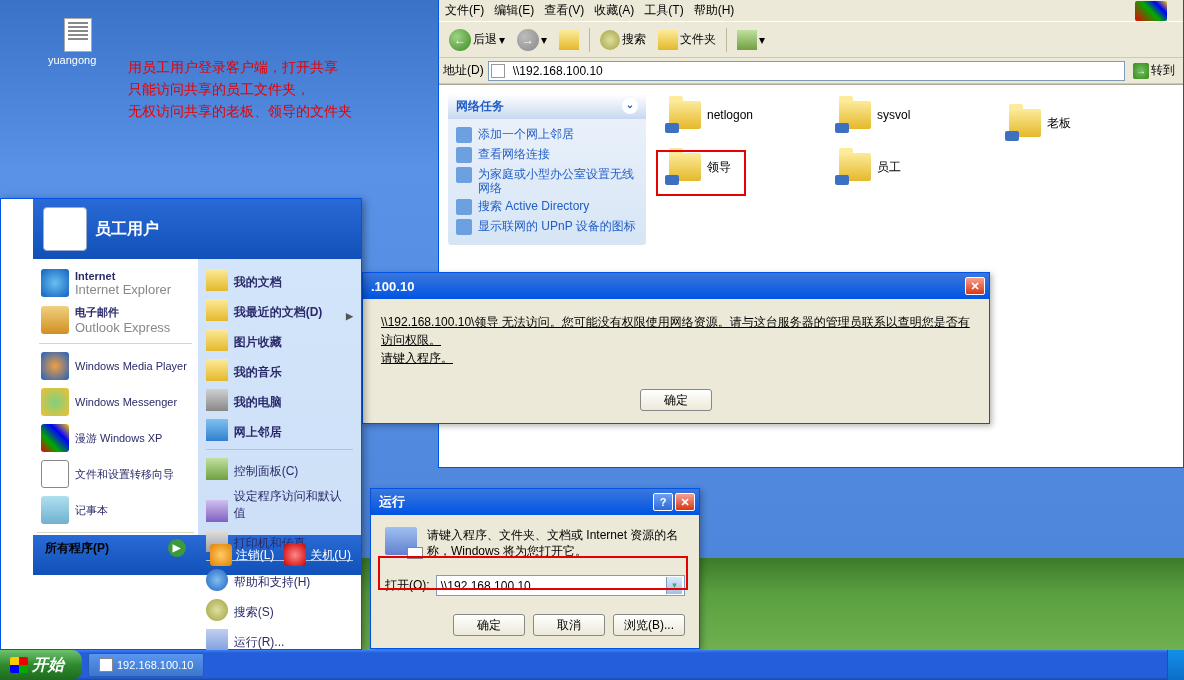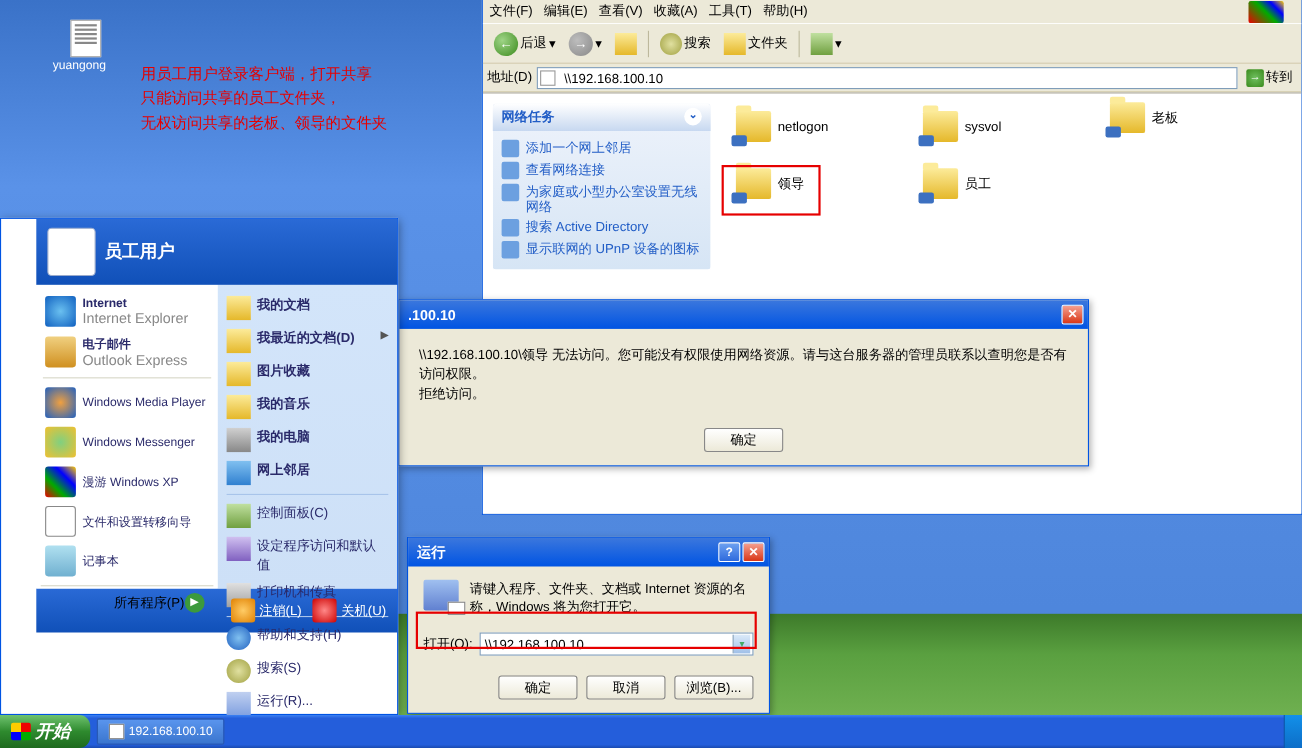--- a/index.html
+++ b/index.html
@@ -48,21 +48,21 @@
 .folder-item .fico::before { content:""; position:absolute; left:0; top:-5px; width:14px; height:6px; background:#fceb9a; border-radius:2px 2px 0 0; }
 .folder-item .fico.shared::after { content:""; position:absolute; left:-4px; bottom:-4px; width:14px; height:10px; background:#3c70c0; border-radius:2px; }
 .redbox { position:absolute; border:2px solid #e60000; }
 
 
 .dialog { position:absolute; border:1px solid #0054e3; background:#ece9d8; box-shadow:2px 2px 6px rgba(0,0,0,.3); font-size:12px; }
 .dlg-title { height:26px; background: linear-gradient(#3b77dd,#0054e3); color:#fff; display:flex; align-items:center; padding:0 4px 0 8px; font-weight:bold; font-size:13px; }
 .dlg-title .spacer { flex:1; }
 .dlg-close { width:20px; height:18px; background: linear-gradient(#f5a090,#d93616); border:1px solid #fff; border-radius:2px; color:#fff; text-align:center; line-height:16px; font-size:11px; font-weight:bold; }
 .dlg-help { width:20px; height:18px; background: linear-gradient(#6ca0f0,#2e6add); border:1px solid #fff; border-radius:2px; color:#fff; text-align:center; line-height:16px; font-size:11px; font-weight:bold; margin-right:2px; }
-.err-body { padding:14px 18px; line-height:18px; }
+.err-body { padding:14px 18px; line-height:18px;text-decoration:underline; }
 .dlg-btns { text-align:center; padding:8px 0 12px; }
 .xp-btn { min-width:72px; height:22px; background: linear-gradient(#fff,#ece9d8); border:1px solid #888; border-radius:3px; font-size:12px; padding:0 10px; cursor:pointer; }
 
 
 .run-body { padding:12px 14px; display:flex; gap:10px; }
 .run-body .rico { width:32px; height:28px; background: linear-gradient(#a0c0f0,#6080d0); border-radius:2px; flex-shrink:0; position:relative; }
 .run-body .rico::after { content:""; position:absolute; right:-6px; bottom:-4px; width:14px; height:10px; background:#fff; border:1px solid #888; }
 .run-open { padding:4px 14px 12px; display:flex; align-items:center; gap:6px; }
 .run-open select,.run-open .combo { flex:1; height:21px; border:1px solid #7f9db9; font-size:12px; padding:0 4px; }
 .combo { background:#fff; display:flex; align-items:center; position:relative; }
@@ -75,24 +75,24 @@
 .sm-header .avatar { width:44px; height:44px; background:#fff; border:1px solid #9ac; border-radius:4px; }
 .sm-body { display:flex; height:276px; }
 .sm-left { width:182px; background:#fff; padding:6px 4px; font-size:11px; }
 .sm-left .item { display:flex; align-items:center; gap:6px; padding:4px 4px; }
 .sm-left .item.bold .ttl { font-weight:bold; }
 .sm-left .item .ttl { color:#2a2a6a; }
 .sm-left .item .sub { color:#888; font-size:13px; }
 .sm-left .item .txt { display:flex; flex-direction:column; }
 .sm-left .ico32 { width:28px; height:28px; flex-shrink:0; border-radius:3px; }
 .sm-left hr { border:none; border-top:1px solid #d6d6c6; margin:4px 2px; }
-.sm-left .all-prog { padding:6px 8px; font-weight:normal; font-size:12px; display:flex; align-items:center; justify-content:flex-end; border-top:1px solid #d6d6c6; margin-top:4px; }
+.sm-left .all-prog { padding:6px 8px; font-weight:bold; font-size:12px; display:flex; align-items:center; justify-content:space-between; border-top:1px solid #d6d6c6; margin-top:4px; }
 .sm-left .all-prog .arrow { width:18px; height:18px; background:#3c9a3c; border-radius:50%; color:#fff; text-align:center; line-height:18px; font-size:10px; }
 .sm-right { width:180px; background: linear-gradient(#d3e5fa,#cde0f7); padding:6px 6px; font-size:12px; display:flex; flex-direction:column; }
-.sm-right .ritem { display:flex; align-items:flex-start; gap:6px; padding:4px 2px; color:#2a2a6a; }
+.sm-right .ritem { display:flex; align-items:flex-end; gap:6px; padding:4px 2px; color:#2a2a6a; }
 .sm-right .ritem.bold { font-weight:bold; }
 .sm-right .ritem .rico { width:22px; height:22px; flex-shrink:0; }
 .sm-right .ritem .arrow-r { margin-left:auto; font-size:9px; color:#555; }
 .sm-right hr { border:none; border-top:1px solid #a8c4ea; margin:4px 2px; }
 .sm-footer { height:40px; background: linear-gradient(#2a6ad6,#1050b8); display:flex; align-items:center; justify-content:flex-end; padding:0 10px; gap:10px; color:#fff; font-size:12px; }
 .sm-footer .fbtn { display:flex; align-items:center; gap:4px; }
 .sm-footer .fico { width:22px; height:22px; border-radius:3px; }
 .sm-footer .fico.logoff { background: radial-gradient(#fc6,#e08000); }
 .sm-footer .fico.shut { background: radial-gradient(#f88,#c00); }
 
@@ -224,21 +224,21 @@
     </div>
     <div class="folder-area">
       <div class="folder-item" style="left:0;top:8px">
           <span class="fico shared"></span>
           <span>netlogon</span>
         </div>
       <div class="folder-item" style="left:170px;top:8px">
           <span class="fico shared"></span>
           <span>sysvol</span>
         </div>
-      <div class="folder-item" style="left:340px;top:0">
+      <div class="folder-item" style="left:340px;top:16px">
           <span class="fico shared"></span>
           <span>老板</span>
         </div>
       <div class="folder-item" style="left:0;top:60px">
           <span class="fico shared"></span>
           <span>领导</span>
         </div>
       <div class="folder-item" style="left:170px;top:60px">
           <span class="fico shared"></span>
           <span>员工</span>
@@ -248,21 +248,21 @@
 </div>
 
 <div class="dialog" style="left:362px;top:272px;width:628px">
   <div class="dlg-title">
     <span>.100.10</span>
     <span class="spacer"></span>
     <span class="dlg-close">✕</span>
   </div>
   <div class="err-body">
     <div>\\192.168.100.10\领导 无法访问。您可能没有权限使用网络资源。请与这台服务器的管理员联系以查明您是否有访问权限。</div>
-    <div>拒绝访问。</div>
+    <div>请键入程序。</div>
   </div>
   <div class="dlg-btns">
     <button class="xp-btn">确定</button>
   </div>
 </div>
 
 <div class="dialog" style="left:370px;top:488px;width:330px">
   <div class="dlg-title">
     <span>运行</span>
     <span class="spacer"></span>

